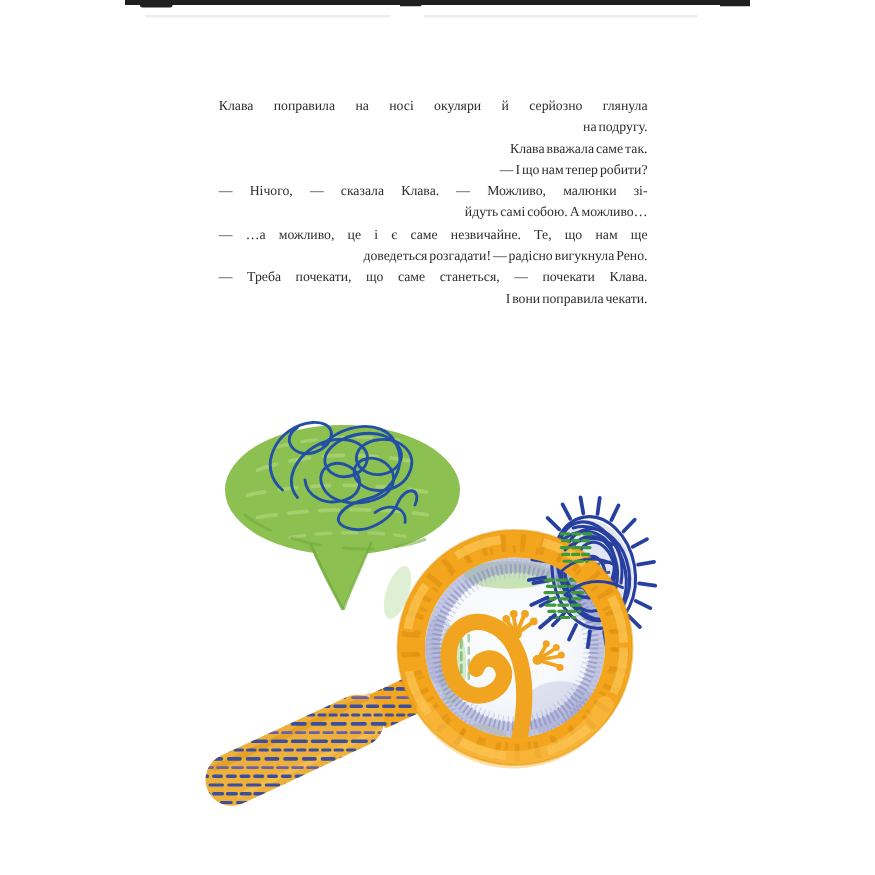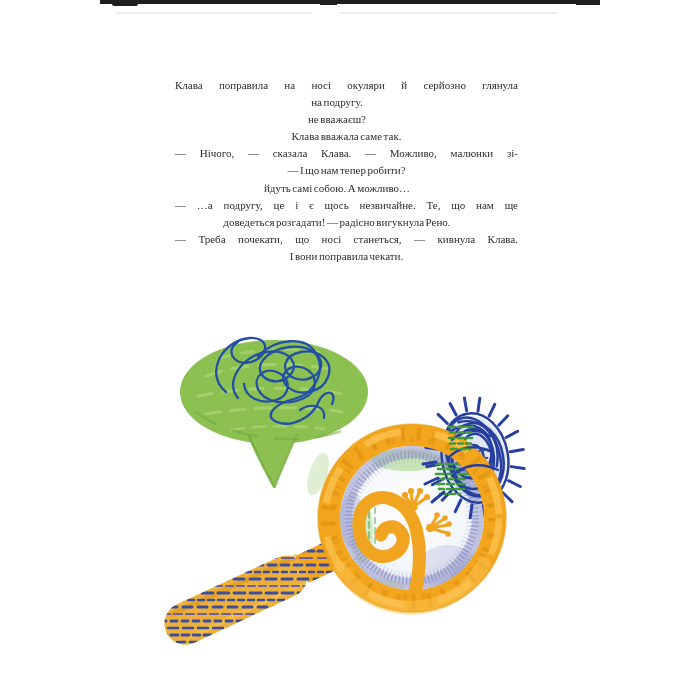--- a/index.html
+++ b/index.html
@@ -19,21 +19,21 @@
   .edge-faint{position:absolute;top:12px;height:1.5px;background:#ededed;}
   .edge-faint.f1{left:116px;width:196px;}
   .edge-faint.f2{left:339px;width:219px;}
 
   
   .text-block{
     position:absolute;left:156px;top:77px;width:362px;
     color:var(--text,#2d2d2d);
     font-size:11px;line-height:17.1px;word-spacing:-1.2px;
   }
-  .tl{height:17.1px;text-align:center;}
+  .tl{height:17.1px;text-align:right;}
   .tl.ind{text-indent:19px;}
   .tl.just{text-align:justify;text-align-last:justify;}
 
   
   .illus{position:absolute;left:0;top:0;width:700px;height:700px;}
 
   .bubble-fill{fill:var(--bubble-green,#8cc152);}
   .bubble-lt{stroke:var(--bubble-green-light,#a9d172);fill:none;}
   .bubble-dk{stroke:var(--bubble-green-dark,#6fa93c);fill:none;}
   .tangle{stroke:var(--tangle-blue,#2150a5);fill:none;}
@@ -61,28 +61,27 @@
   <div class="edge-notch n1"></div>
   <div class="edge-notch n2"></div>
   <div class="edge-notch n3"></div>
   <div class="edge-faint f1"></div>
   <div class="edge-faint f2"></div>
 </div>
 
 <div class="text-block">
   <div class="tl ind just">Клава поправила на носі окуляри й серйозно глянула</div>
   <div class="tl">на подругу.</div>
-  <div class="tl">не вважаєш?</div>
   <div class="tl ind">Клава вважала саме так.</div>
+  <div class="tl ind">— І що нам тепер робити?</div>
   <div class="tl ind just">— Нічого, — сказала Клава. — Можливо, малюнки зі-</div>
-  <div class="tl ind">— І що нам тепер робити?</div>
   <div class="tl">йдуть самі собою. А можливо…</div>
-  <div class="tl ind just">— …а подругу, це і є щось незвичайне. Те, що нам ще</div>
+  <div class="tl ind just">— …а можливо, це і є саме незвичайне. Те, що нам ще</div>
   <div class="tl">доведеться розгадати! — радісно вигукнула Рено.</div>
-  <div class="tl ind just">— Треба почекати, що носі станеться, — кивнула Клава.</div>
+  <div class="tl ind just">— Треба почекати, що саме станеться, — почекати Клава.</div>
   <div class="tl ind">І вони поправила чекати.</div>
 </div>
 
 <svg class="illus" viewBox="0 0 700 700">
   <defs>
     <radialGradient id="lensGrad" cx="48%" cy="42%" r="62%">
       <stop offset="0%" stop-color="#fdfdfe"></stop>
       <stop offset="55%" stop-color="#f6f8fb"></stop>
       <stop offset="100%" stop-color="#e7ecf5"></stop>
     </radialGradient>

